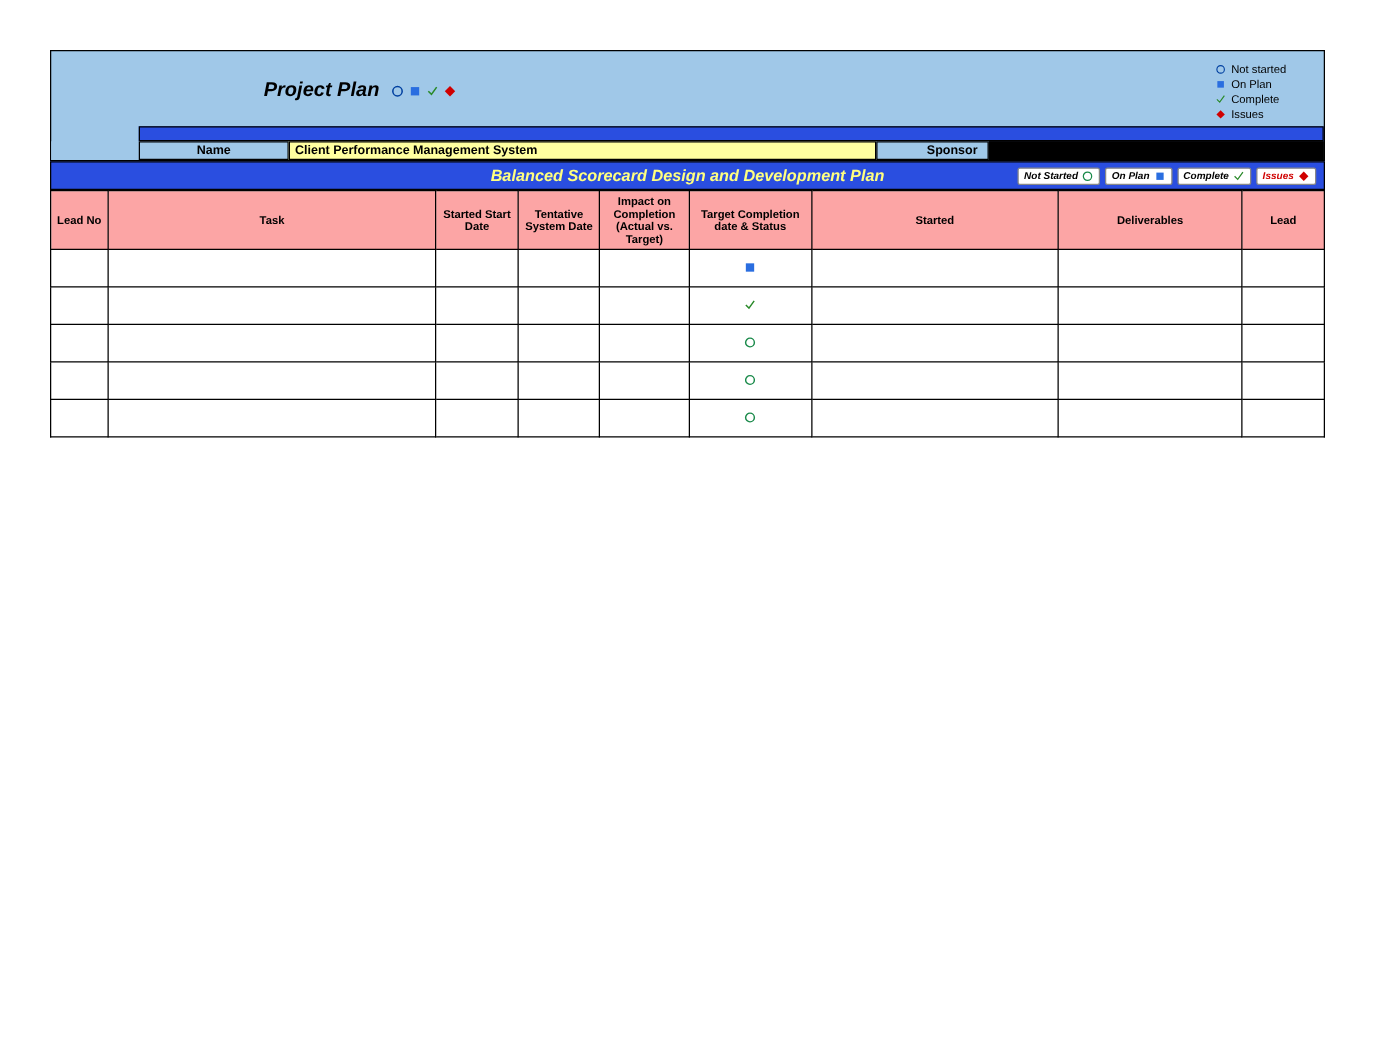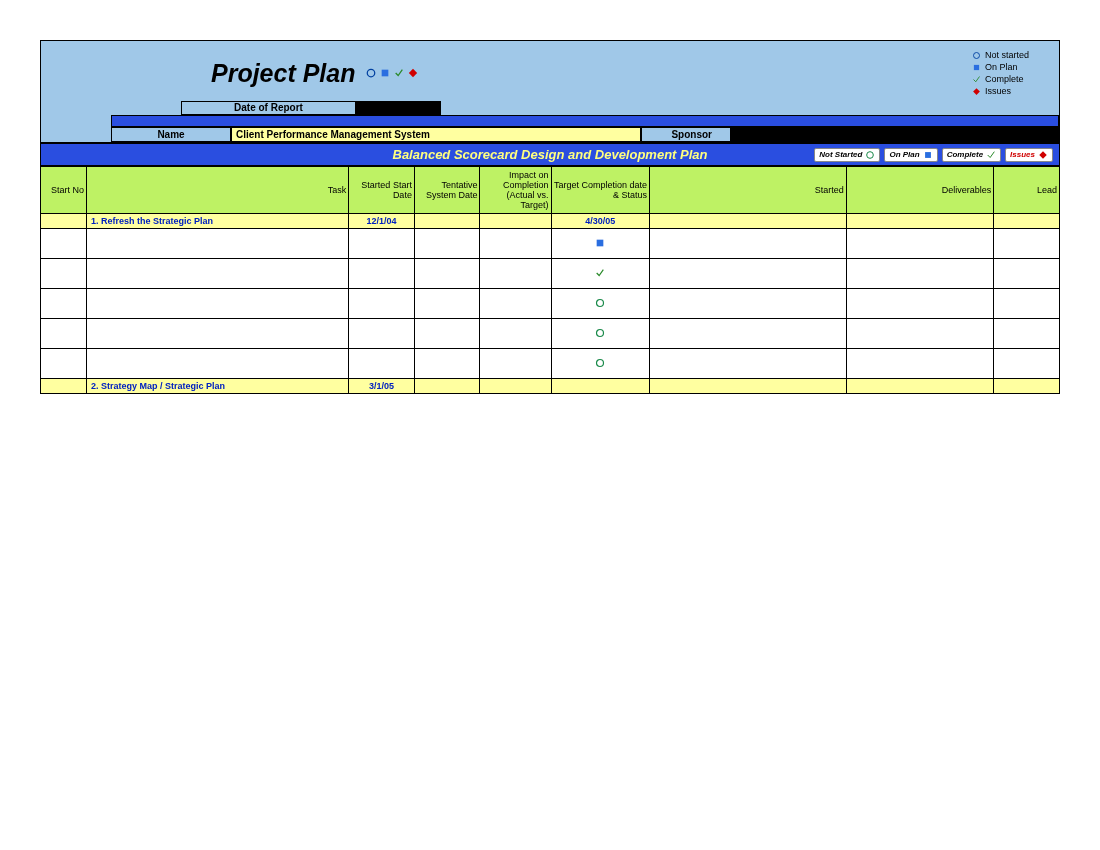--- a/index.html
+++ b/index.html
@@ -1,41 +1,41 @@
 <!DOCTYPE html>
 <html><head>
 <meta charset="utf-8">
 <style>
   * { box-sizing: border-box; margin: 0; padding: 0; }
   body { font-family: Arial, sans-serif; font-size: 9px; background: #fff; padding: 40px; }
   .page { width: 1020px; margin: 0 auto; }
   .header-block { background: #a0c8e8; border: 1px solid #000; }
   .title-row { display: flex; align-items: center; padding: 8px 0 4px 0; }
-  .title-text { font-size: 25px; font-weight: bold; font-style: italic; margin-left: 170px; margin-right: 10px; }
+  .title-text { font-size: 16px; font-weight: bold; font-style: italic; margin-left: 170px; margin-right: 10px; }
   .title-icons { display: inline-flex; align-items: center; gap: 4px; }
   .legend-box { margin-left: auto; margin-right: 30px; font-size: 9px; line-height: 12px; }
   .legend-item { display: flex; align-items: center; gap: 4px; }
   .date-report-row { display: flex; }
   .date-report-label { width: 175px; text-align: center; border: 1px solid #000; background: #a0c8e8; font-size: 10px; font-weight: bold; margin-left: 70px; }
   .date-report-value { width: 85px; background: #000; border: 1px solid #000; height: 14px; }
   .bluebar { background: #2a4ee0; height: 12px; margin-left: 70px; border: 1px solid #000; }
   .meta-row { display: flex; }
   .meta-spacer { width: 70px; background: #a0c8e8; }
-  .meta-label { border: 1px solid #000; background: #a0c8e8; text-align: center; font-size: 10px; font-weight: bold; padding: 1px 18px; }
+  .meta-label { border: 1px solid #000; background: #a0c8e8; text-align: center; font-size: 10px; font-weight: bold; padding: 1px 8px; }
   .meta-value { border: 1px solid #000; font-size: 10px; font-weight: bold; padding: 1px 4px; }
   .yellow-cell { background: #ffffa0; }
   .black-cell { background: #000; }
   .section-title-row { background: #2a4ee0; color: #ffff80; font-weight: bold; font-style: italic; font-size: 13px; text-align: center; padding: 3px 0; display: flex; align-items: center; border: 1px solid #000; position: relative; }
   .section-title-text { flex: 1; text-align: center; }
   .status-buttons { position: absolute; right: 6px; display: flex; gap: 4px; }
   .status-btn { background: #fff; border: 1px solid #888; border-radius: 2px; padding: 1px 4px; font-size: 8px; color: #000; display: flex; align-items: center; gap: 3px; }
   .status-btn.issues { color: #d00000; }
   table.grid { width: 100%; border-collapse: collapse; }
   table.grid th, table.grid td { border: 1px solid #000; font-size: 9px; vertical-align: middle; }
-  table.grid th { background: #bef264; font-weight: normal; padding: 3px 2px; text-align: right; }
+  table.grid th { background: #fca5a5; font-weight: bold; padding: 3px 2px; text-align: center; }
   .section-row td { background: #ffffa0; color: #0020c0; font-weight: bold; font-size: 10px; padding: 2px 4px; text-align: center; }
   .section-row td.task-cell { text-align: left; }
   .data-row td { background: #fff; padding: 6px 2px; text-align: center; height: 30px; }
   .col-item { width: 42px; }
   .col-task { width: 240px; margin-top: 30px; }
   .col-date { width: 60px; }
   .col-impact { width: 65px; }
   .col-target { width: 90px; }
   .col-comments { width: 180px; }
   .col-deliv { width: 135px; }
@@ -86,33 +86,27 @@
         </div>
         <div class="legend-item">
           <svg class="icon" viewBox="0 0 12 12">
               <path d="M6 1.5 L10.5 6 L6 10.5 L1.5 6 Z" fill="#d00000"></path>
             </svg>
           <span>Issues</span>
         </div>
       </div>
     </div>
 
-    <div class="date-report-row">
-      <div style="width:70px;background:#a0c8e8;"></div>
-      <div class="date-report-label">Date of Report</div>
-      <div class="date-report-value black-cell"></div>
-      <div style="flex:1;background:#a0c8e8;"></div>
-    </div>
 
     <div class="bluebar"></div>
 
     <div class="meta-row">
       <div class="meta-spacer"></div>
       <div class="meta-label" style="width:120px;">Name</div>
-      <div class="meta-value yellow-cell" style="width:410px;">Client Performance Management System</div>
+      <div class="meta-value yellow-cell" style="width:470px;">Client Performance Management System</div>
       <div class="meta-label" style="width:90px;text-align:right;">Sponsor</div>
       <div class="meta-value black-cell" style="flex:1;"></div>
     </div>
 
   </div>
 
   <div class="section-title-row">
     <span class="section-title-text">Balanced Scorecard Design and Development Plan</span>
     <div class="status-buttons">
       <div class="status-btn">
@@ -138,43 +132,32 @@
         <svg class="icon" viewBox="0 0 12 12">
             <path d="M6 1.5 L10.5 6 L6 10.5 L1.5 6 Z" fill="#d00000"></path>
           </svg>
       </div>
     </div>
   </div>
 
   <table class="grid">
     <thead>
       <tr>
-        <th class="col-item">Start No</th>
+        <th class="col-item">Lead No</th>
         <th class="col-task">Task</th>
         <th class="col-date">Started Start Date</th>
         <th class="col-date">Tentative System Date</th>
         <th class="col-impact">Impact on Completion (Actual vs. Target)</th>
         <th class="col-target">Target Completion date &amp; Status</th>
         <th class="col-comments">Started</th>
         <th class="col-deliv">Deliverables</th>
         <th class="col-lead">Lead</th>
       </tr>
     </thead>
     <tbody id="plan-body">
-        <tr class="section-row">
-          <td></td>
-          <td class="task-cell">1. Refresh the Strategic Plan</td>
-          <td>12/1/04</td>
-          <td></td>
-          <td></td>
-          <td>4/30/05</td>
-          <td></td>
-          <td></td>
-          <td></td>
-        </tr>
         <tr class="data-row">
           <td></td>
           <td></td>
           <td></td>
           <td></td>
           <td></td>
           <td><svg class="icon" viewBox="0 0 12 12">
               <rect x="2" y="2" width="8" height="8" fill="#2a6ee0"></rect>
             </svg></td>
           <td></td>
@@ -222,31 +205,20 @@
         </tr>
         <tr class="data-row">
           <td></td>
           <td></td>
           <td></td>
           <td></td>
           <td></td>
           <td><svg class="icon" viewBox="0 0 12 12">
               <circle cx="6" cy="6" r="4.2" fill="none" stroke="#1a8a4a" stroke-width="1.4"></circle>
             </svg></td>
-          <td></td>
-          <td></td>
-          <td></td>
-        </tr>
-        <tr class="section-row">
-          <td></td>
-          <td class="task-cell">2. Strategy Map / Strategic Plan</td>
-          <td>3/1/05</td>
-          <td></td>
-          <td></td>
-          <td></td>
           <td></td>
           <td></td>
           <td></td>
         </tr>
       </tbody>
   </table>
 
 </div>
 
 </body></html>

